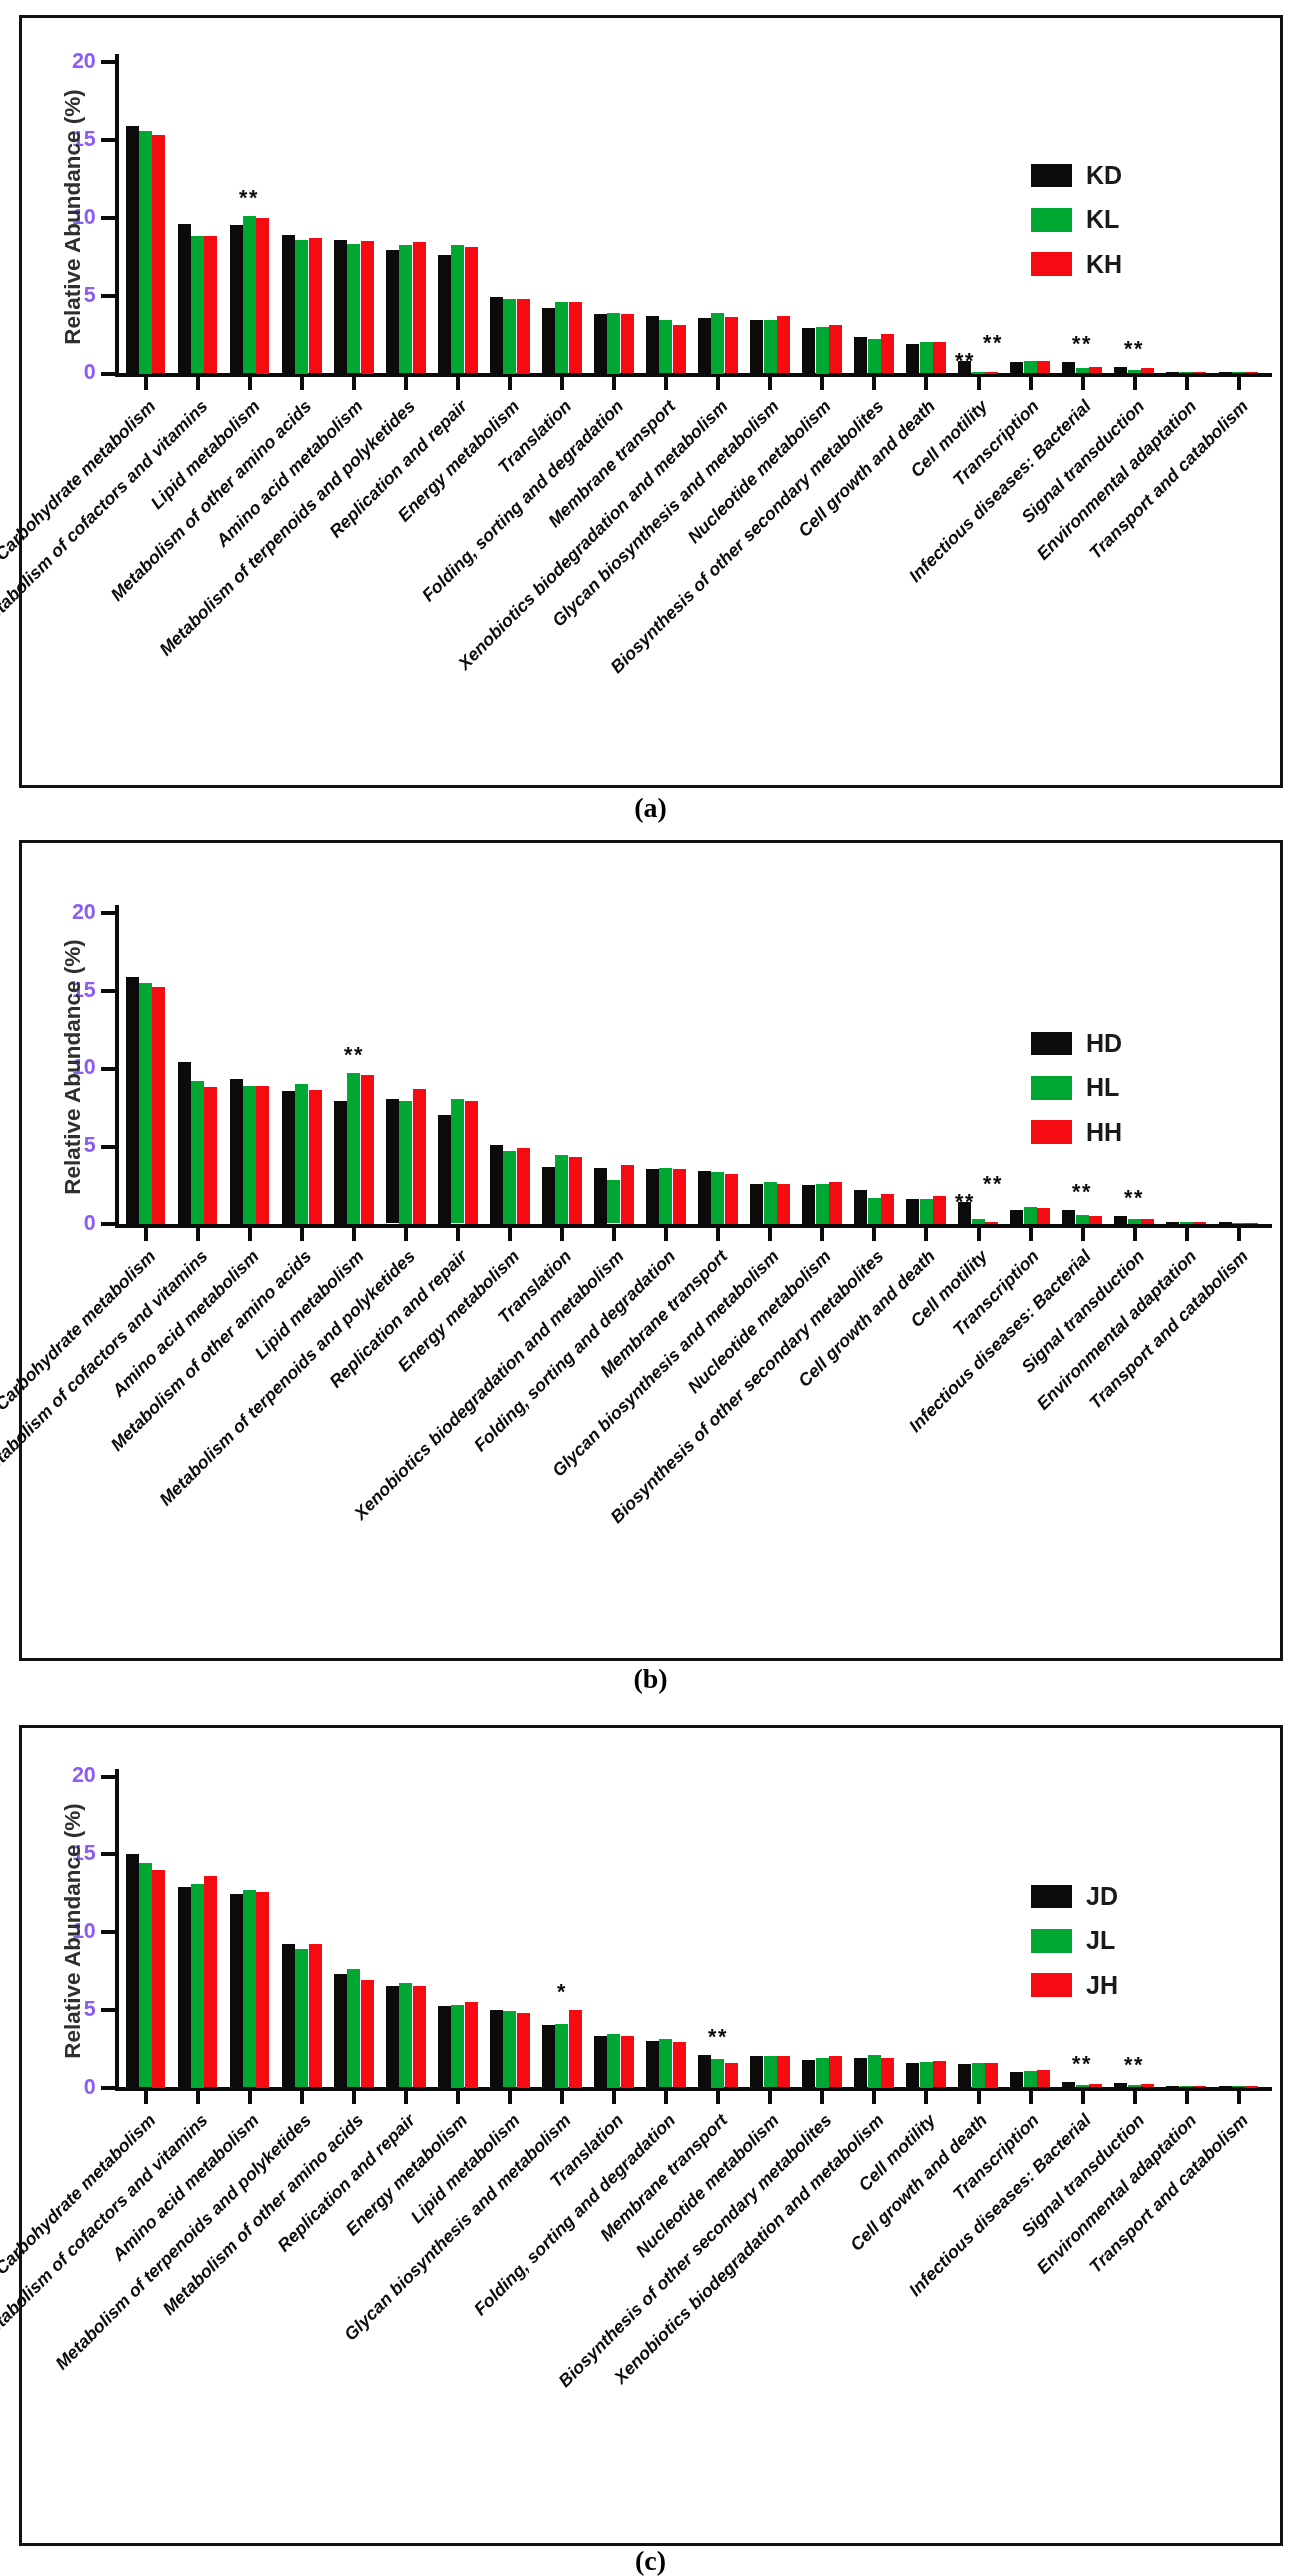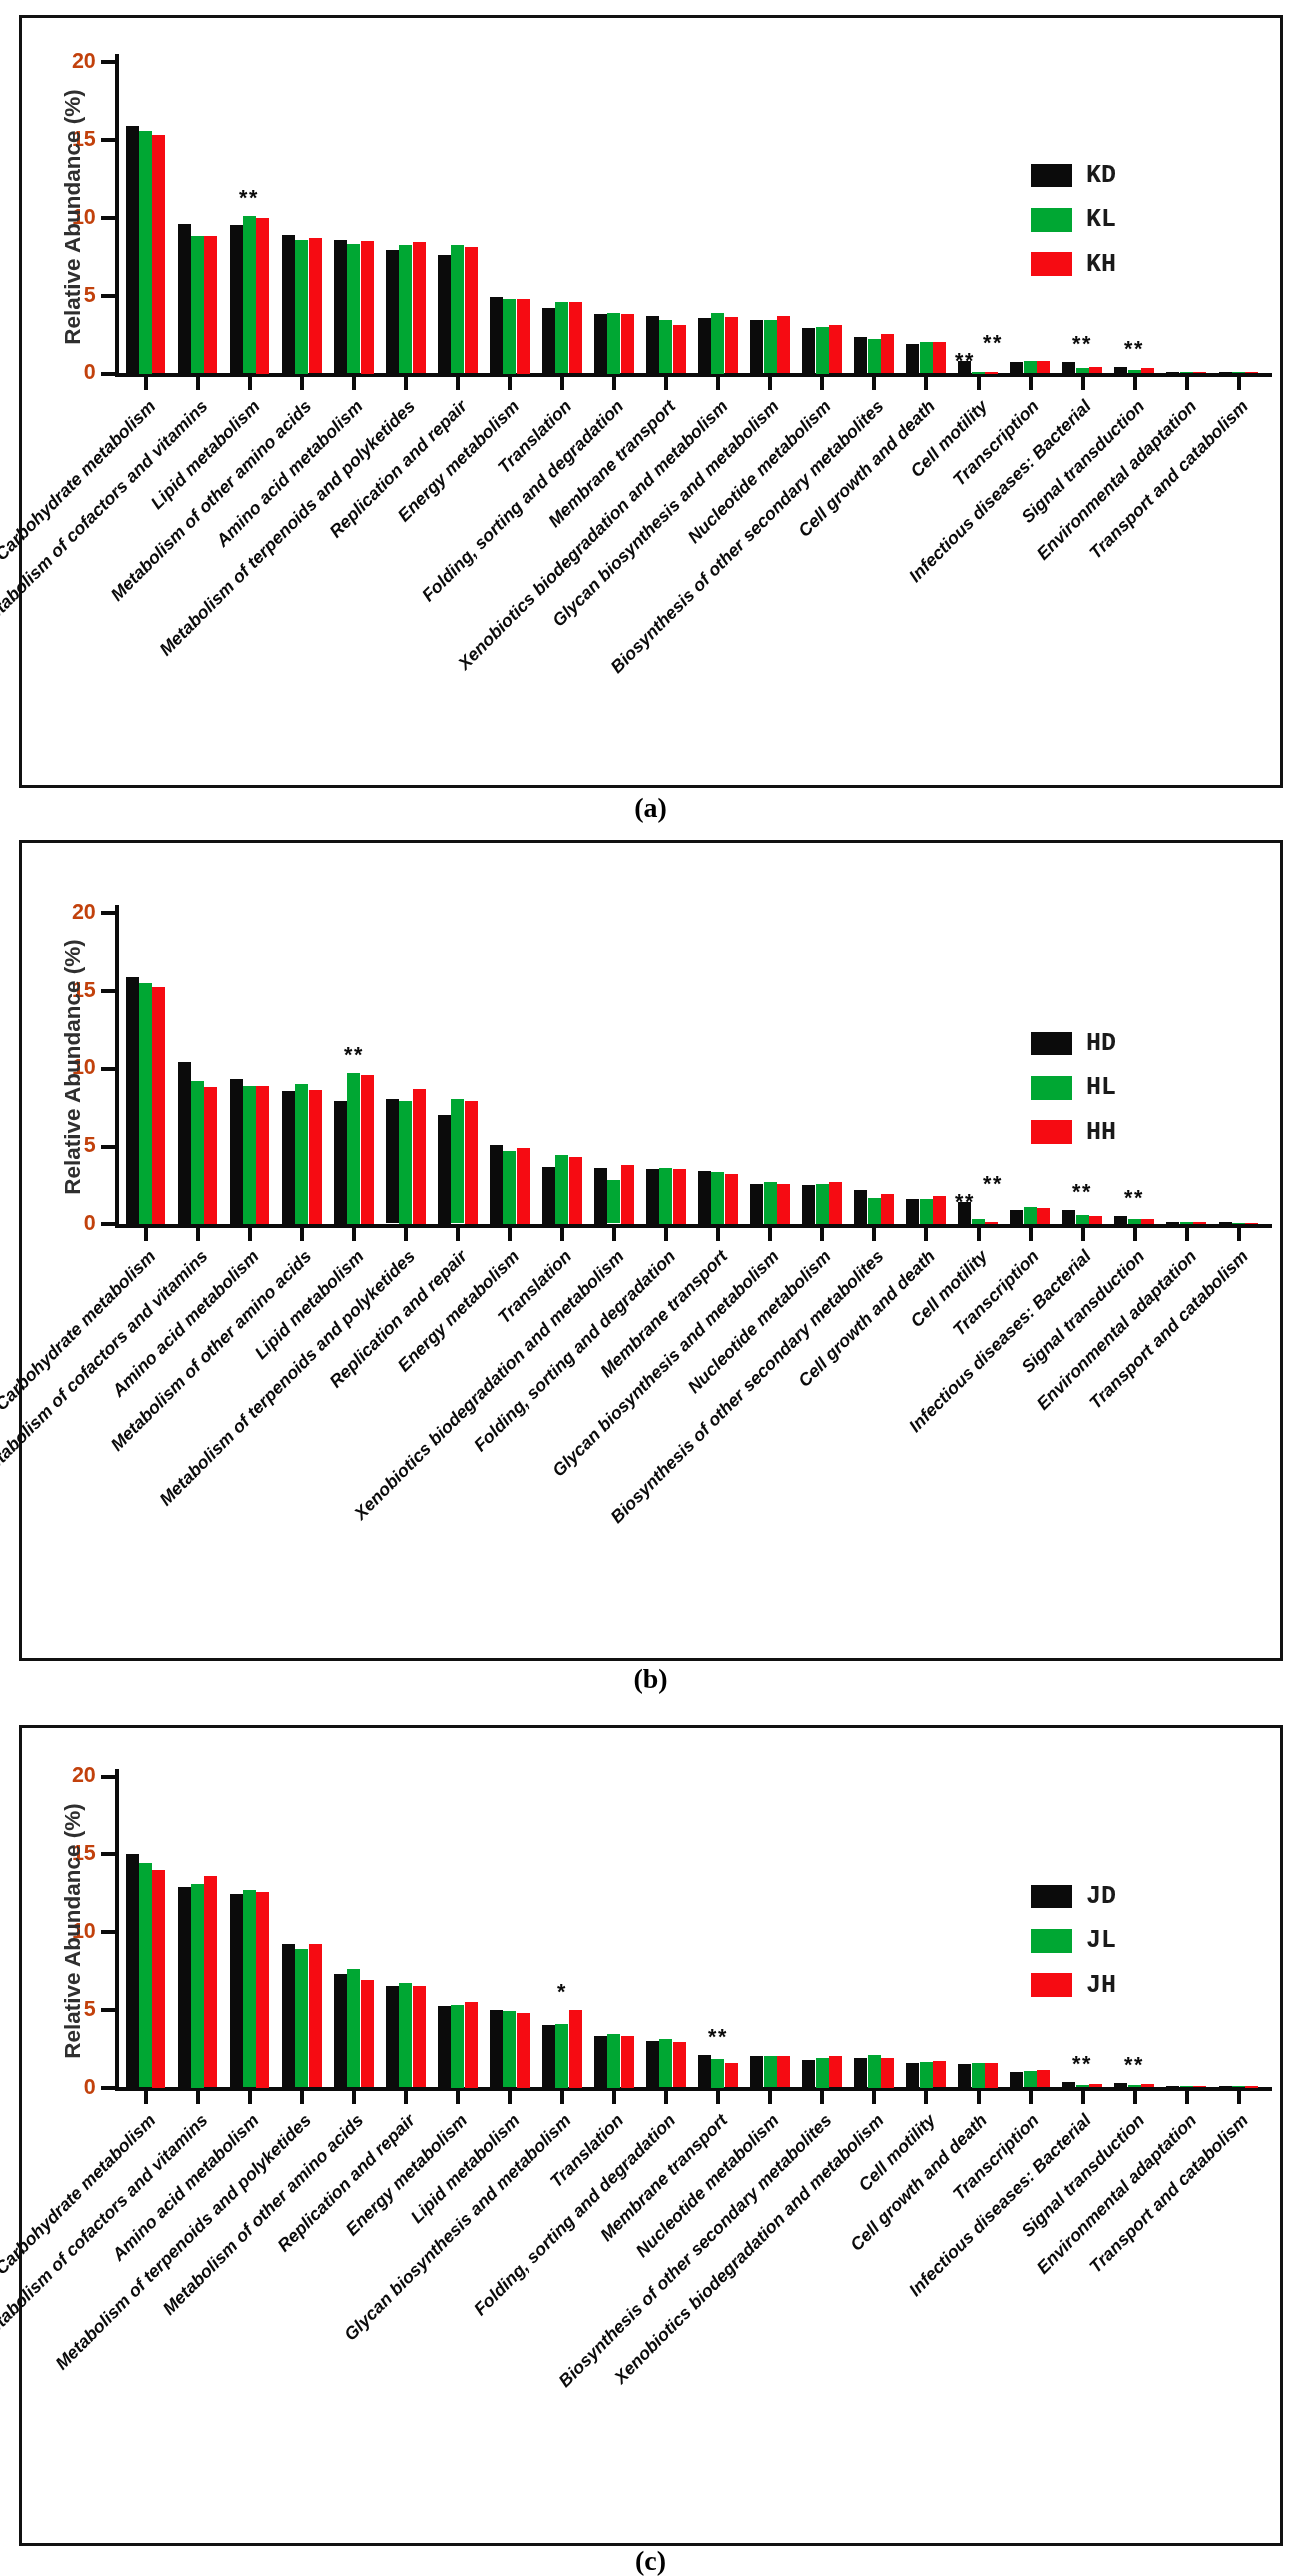--- a/index.html
+++ b/index.html
@@ -5,29 +5,29 @@
   html,body{margin:0;padding:0;background:#ffffff;}
   body{width:1301px;height:2576px;position:relative;font-family:"Liberation Sans",sans-serif;}
   .panel-box{position:absolute;left:19px;width:1264px;border:3.2px solid #111;background:#fff;box-sizing:border-box;}
   #panel-a{top:15px;height:773px;}
   #panel-b{top:840px;height:821px;}
   #panel-c{top:1725px;height:821px;}
   .caption{position:absolute;left:0;width:1301px;text-align:center;
            font-family:"Liberation Serif",serif;font-weight:bold;font-size:28px;color:#000;}
   #cap-a{top:792px;} #cap-b{top:1663px;} #cap-c{top:2545px;}
   .y-axis-line,.x-axis-line,.tick-stub,.y-tick-mark{position:absolute;background:#0b0b0b;}
-  .y-tick-label{position:absolute;width:70px;text-align:right;font-weight:bold;font-size:21.5px;color:#c2410c;}
+  .y-tick-label{position:absolute;width:70px;text-align:right;font-weight:bold;font-size:21.5px;color:#8b5cf6;}
   .y-title{position:absolute;text-align:center;font-weight:bold;font-size:22.5px;color:#2f2f2f;
            transform:rotate(-90deg);white-space:nowrap;}
   .bar{position:absolute;}
   .x-label{position:absolute;white-space:nowrap;font-weight:bold;font-style:italic;font-size:17.7px;color:#0b0b0b;
            transform:rotate(-45deg);transform-origin:100% 0;}
   .sig{position:absolute;font-weight:bold;font-size:21.5px;color:#0b0b0b;letter-spacing:1.6px;transform:translateX(-50%);}
   .legend{position:absolute;}
-  .legend-item{display:flex;align-items:center;height:25px;margin-bottom:19.3px;font-family:Liberation Mono, monospace;}
+  .legend-item{display:flex;align-items:center;height:25px;margin-bottom:19.3px;}
   .legend-swatch{width:41px;height:23.6px;margin-right:14px;}
   .legend-label{font-weight:bold;font-size:25px;color:#1a1a1a;}
 </style>
 </head>
 <body>
 
 <main>
   <section class="panel-box" id="panel-a">
       <div class="y-axis-line" style="left: 93px; top: 36px; width: 3.8px; height: 322px;"></div>
       <div class="x-axis-line" style="left: 93px; top: 355px; width: 1157px; height: 3.8px;"></div>

